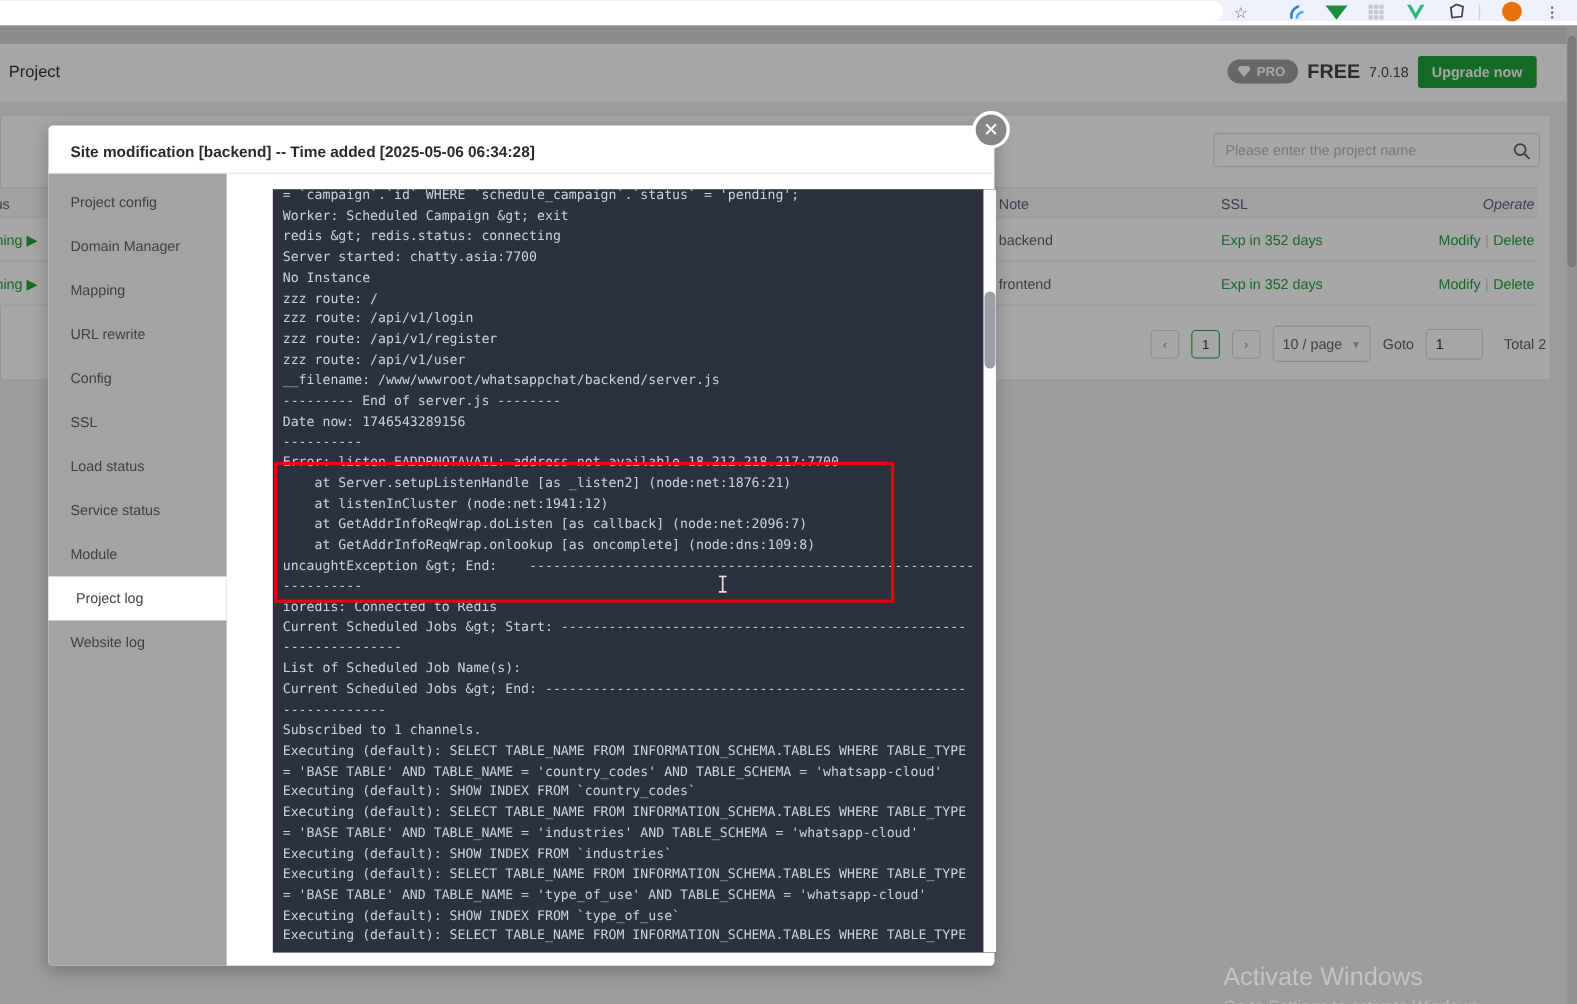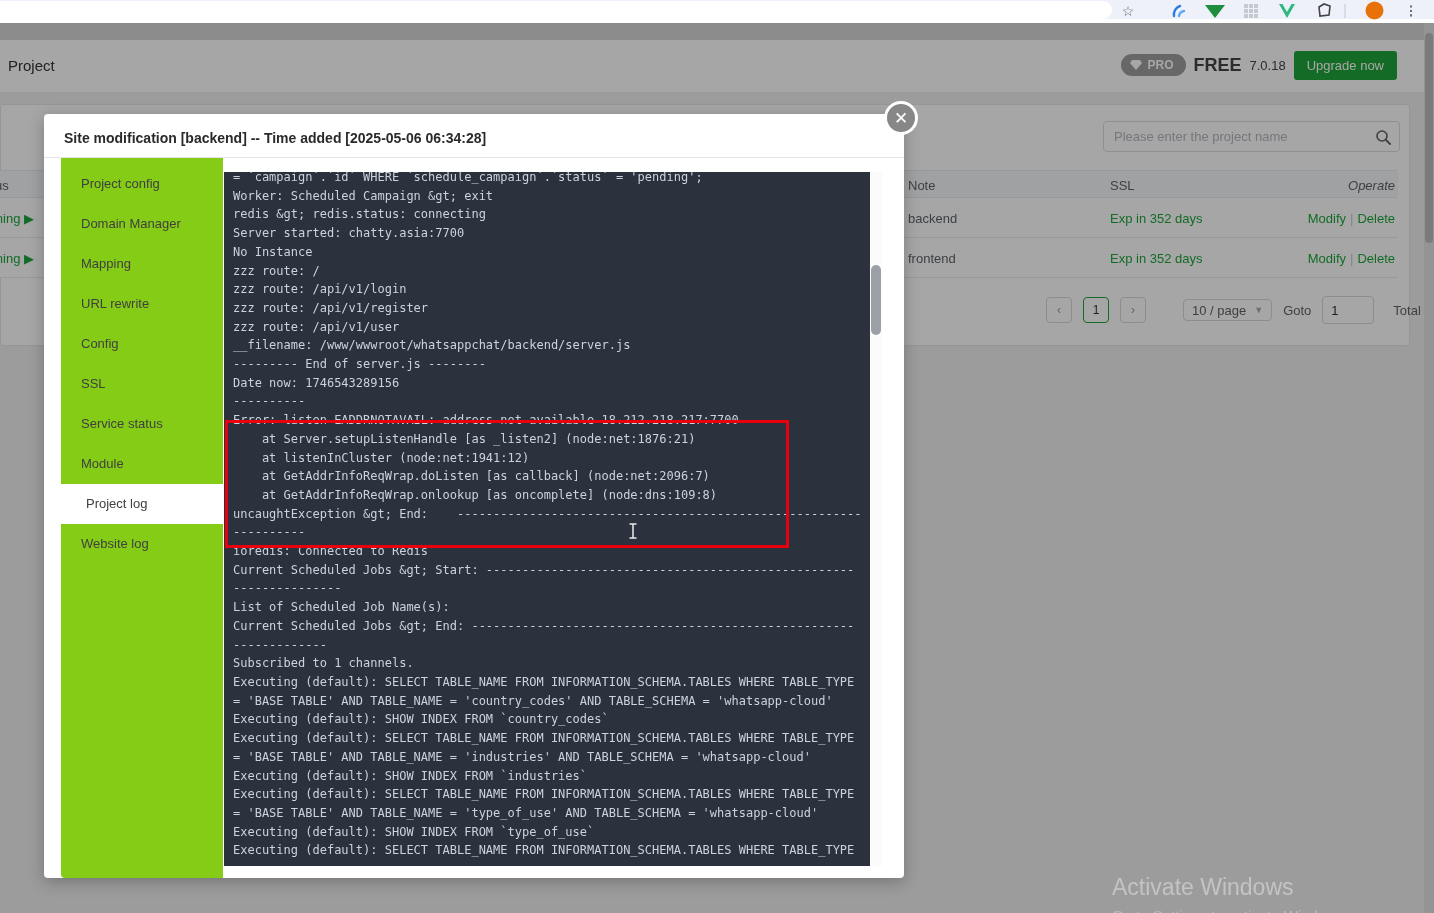--- a/index.html
+++ b/index.html
@@ -13,61 +13,61 @@
 
   
   .page { position:absolute; top:23px; left:0; width:1434px; height:890px; background:#f0f0f0; z-index:0; }
   .topstrip { position:absolute; top:0; left:0; width:1434px; height:17px; background:#d8d8d8; }
   .pg-header { position:absolute; top:17px; left:0; width:1434px; height:52px; background:#ffffff; }
   .pg-title { position:absolute; left:8px; top:17px; font-size:15px; color:#333; }
   .hdr-right { position:absolute; right:37px; top:10px; height:30px; display:flex; align-items:center; gap:8px; }
   .pro-badge { background:#9e9e9e; color:#fff; font-size:12px; font-weight:bold; border-radius:12px; padding:4px 12px 4px 9px; display:flex; align-items:center; gap:5px; }
   .plan-txt { font-size:18px; color:#444; font-weight:bold; }
   .ver-txt { font-size:13px; color:#444; }
-  .upgrade-btn { background:#20a53a; color:#fff; font-size:13px; border:none; border-radius:3px; padding:7px 13px; cursor:pointer; }
+  .upgrade-btn { background:#20a53a; color:#fff; font-size:13px; border:none; border-radius:3px; padding:7px 13px; cursor:pointer;font-weight:bold; }
   .card { position:absolute; top:81px; left:0; width:1410px; height:242px; background:#ffffff; border:1px solid #e4e7ed; border-radius:3px; }
   .srch { position:absolute; top:98px; left:1103px; width:297px; height:31px; background:#fff; border:1px solid #d9dce3; border-radius:4px; }
   .srch input { position:absolute; left:10px; top:0; width:250px; height:29px; border:none; outline:none; font-size:13px; color:#333; background:transparent; }
   .srch input::placeholder { color:#b4b8c0; }
   .srch .mag { position:absolute; right:8px; top:7px; }
   .btable { position:absolute; top:147px; left:0; width:1398px; }
   .trow { position:relative; width:100%; border-bottom:1px solid #e8ebf0; }
   .trow.hd { height:28px; background:#f5f7fa; border-top:1px solid #e8ebf0; }
   .trow.bd { height:40px; background:#fff; }
   .tcell { position:absolute; font-size:13px; color:#5f6368; white-space:nowrap; }
   .hd .tcell { top:7px; }
   .bd .tcell { top:13px; }
   .green { color:#20a53a; }
   .oplinks { position:absolute; right:3px; white-space:nowrap; font-size:13px;text-align:center; }
   .oplinks .sep { color:#ccc; padding:0 4px; }
   .pager { position:absolute; top:273px; left:1046px; display:flex; align-items:center; gap:11px; font-size:13px; color:#5f6368; }
   .pbtn { width:26px; height:26px; border:1px solid #d9d9d9; border-radius:4px; background:#fff; color:#999; display:flex; align-items:center; justify-content:center; font-size:12px; cursor:pointer; }
   .pbtn.cur { border-color:#20a53a; color:#333; }
-  .psel { height:22px; border:1px solid #d9d9d9; border-radius:4px; background:#fff; display:flex; align-items:center; padding:0 8px; gap:8px; color:#5f6368; cursor:pointer;margin-left:26px; }
+  .psel { height:33px; border:1px solid #d9d9d9; border-radius:4px; background:#fff; display:flex; align-items:center; padding:0 8px; gap:8px; color:#5f6368; cursor:pointer; }
   .chev { font-size:9px; color:#aaa; }
   .ginp { width:52px; height:28px; border:1px solid #d9d9d9; border-radius:4px; font-size:13px; color:#333; padding:0 8px; outline:none; }
   .win-scroll { position:absolute; top:0; right:0; width:10px; height:890px; background:#e3e3e3; }
   .win-thumb { position:absolute; top:10px; right:1px; width:8px; height:210px; background:#bdbdbd; border-radius:4px; }
 
   
   .overlay { position:absolute; top:23px; left:0; width:1434px; height:890px; background:rgba(0,0,0,0.35); z-index:10; }
 
   
   .wm { position:absolute; left:1112px; top:874px; z-index:50; color:rgba(255,255,255,0.40); pointer-events:none; }
   .wm .l1 { font-size:23px; }
   .wm .l2 { font-size:15px; color:rgba(255,255,255,0.30); margin-top:6px; }
 
   
   .modal { position:absolute; left:44px; top:114px; width:860px; height:764px; background:#fff; border-radius:4px; box-shadow:0 4px 16px rgba(0,0,0,0.25); z-index:30; }
   .m-title { position:absolute; top:0; left:0; width:100%; height:44px; border-bottom:1px solid #e5e5e5; font-size:14px; font-weight:bold; color:#2a2a2a; line-height:48px; padding-left:20px; }
   .m-close { position:absolute; top:-13px; right:-14px; width:34px; height:34px; border-radius:50%; background:#878787; border:3px solid #fff; color:#fff; display:flex; align-items:center; justify-content:center; font-size:17px; cursor:pointer; z-index:5; }
-  .m-side { position:absolute; top:44px; left:17px; width:162px; height:720px; background:#84cc16; border-bottom-left-radius:4px; padding-top:6px; }
+  .m-side { position:absolute; top:44px; left:0; width:162px; height:720px; background:#a3a3a3; border-bottom-left-radius:4px; padding-top:6px; }
   .s-item { height:40px; line-height:40px; padding-left:20px; font-size:13px; color:#404040; cursor:pointer; }
   .s-item.active { background:#fff;padding-left:25px; }
-  .logwrap { position:absolute; left:180px; top:58px; width:658px; height:694px; background:#2b313d; overflow:hidden; }
+  .logwrap { position:absolute; left:204px; top:58px; width:658px; height:694px; background:#2b313d; overflow:hidden; }
   .loglines { padding:1px 0 0 9px; }
   .log-line { font-family:"DejaVu Sans Mono",monospace; font-size:12px; line-height:18.7px; color:#ccd3dc; white-space:pre; }
   .log-line:first-child { margin-top:-5px; }
   .errbox { position:absolute; left:1px; top:248px; width:564px; height:128px; border:3px solid #e8000d; pointer-events:none; }
   .log-scroll { position:absolute; top:0; right:0; width:12px; height:694px; background:#fbfbfb; }
   .log-thumb { position:absolute; top:93px; left:1px; width:10px; height:70px; background:#9aa0a6; border-radius:5px; }
   .ibeam { position:absolute; left:404px; top:351px; pointer-events:none; }
 </style>
 </head>
 <body>
@@ -205,20 +205,21 @@
     <div class="m-close">✕</div>
     <div class="m-title">Site modification [backend] -- Time added [2025-05-06 06:34:28]</div>
 
     <div class="m-side">
       <div class="s-item">Project config</div>
       <div class="s-item">Domain Manager</div>
       <div class="s-item">Mapping</div>
       <div class="s-item">URL rewrite</div>
       <div class="s-item">Config</div>
       <div class="s-item">SSL</div>
+      <div class="s-item">Load status</div>
       <div class="s-item">Service status</div>
       <div class="s-item">Module</div>
       <div class="s-item active">Project log</div>
       <div class="s-item">Website log</div>
     </div>
 
     <div class="logwrap">
       <div class="loglines">
         <div class="log-line">= `campaign`.`id` WHERE `schedule_campaign`.`status` = 'pending';</div>
         <div class="log-line">Worker: Scheduled Campaign &amp;gt; exit</div>

